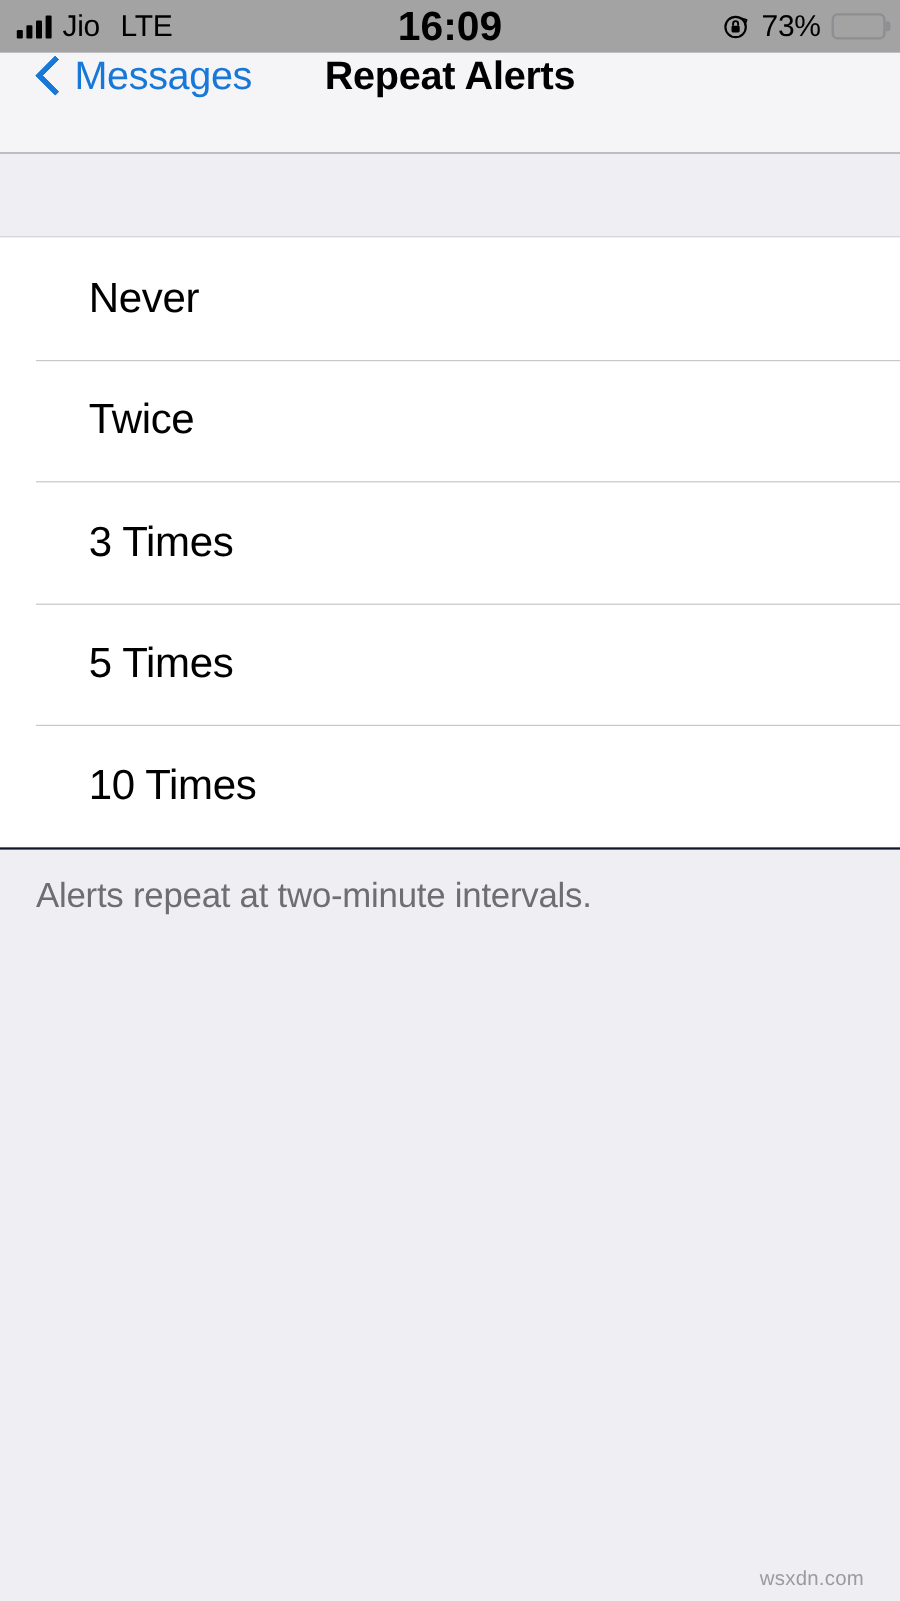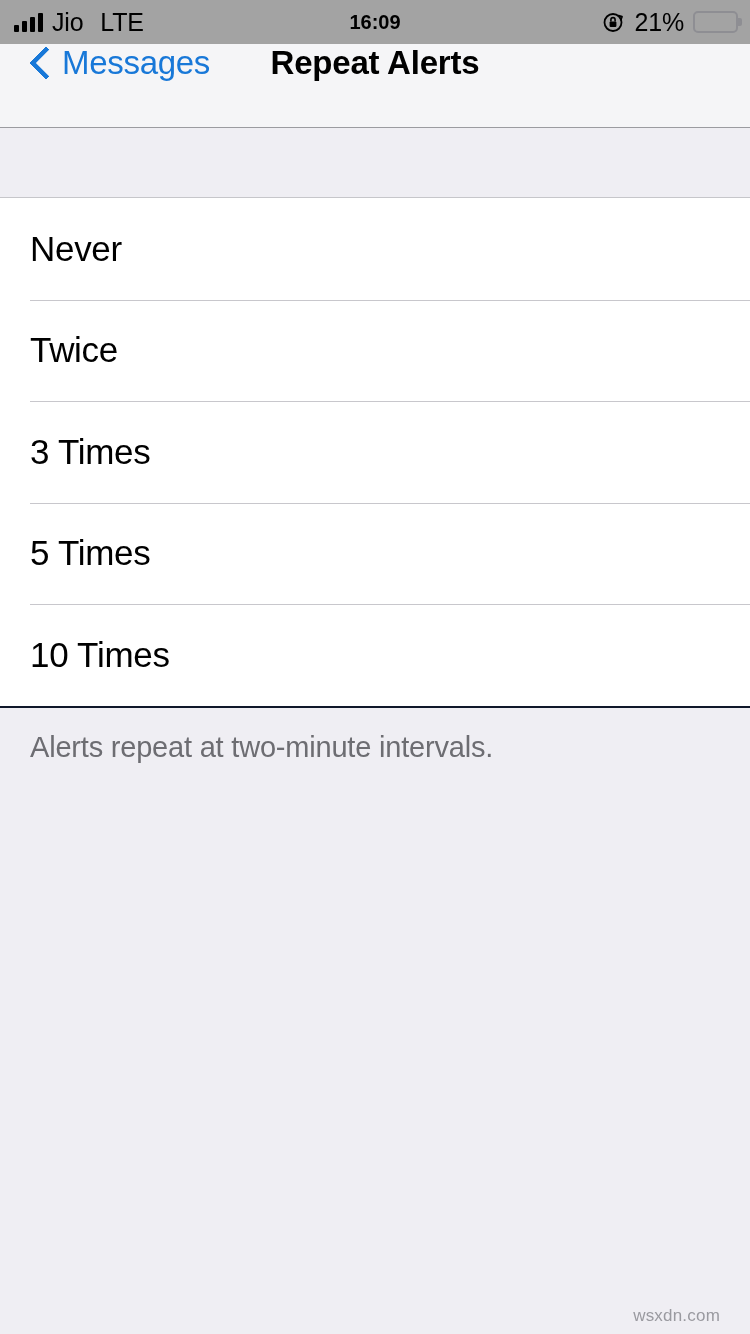--- a/index.html
+++ b/index.html
@@ -54,21 +54,21 @@
   .signal-bars i:nth-child(3){ height:15px; }
   .signal-bars i:nth-child(4){ height:19px; }
 
   #carrier-name { font-size:25px; }
   #network-type { font-size:25px; margin-left:8px; }
 
   #status-time {
     position:absolute;
     left:0; right:0;
     text-align:center;
-    font-size:20px;
+    font-size:34px;
     font-weight:bold;
     letter-spacing:0px;
   }
 
   #status-right {
     position:absolute;
     right:12px;
     display:flex;
     align-items:center;
     gap:9px;
@@ -185,20 +185,21 @@
     left:30px; right:0; top:0;
     height:1px;
     background:#C8C7CC;
   }
 
   .option-label {
     font-size:35px;
     letter-spacing:-0.3px;
     color:#000;
     flex:1;
+    margin-left:44px;
   }
 
   .checkmark {
     width:34px; height:34px;
     position:relative;
     flex:none;
     margin-right:3px;
   }
   .checkmark::before {
     content:"";
@@ -256,21 +257,21 @@
 
   <div id="status-right">
     <span class="rotation-lock">
       <svg viewBox="0 0 24 24" width="24" height="24" aria-hidden="true">
         <circle cx="11" cy="12.5" r="8.5" fill="none" stroke="#000" stroke-width="1.8"></circle>
         <rect x="7.6" y="11.4" width="6.8" height="5.6" rx="1.1" fill="#000"></rect>
         <path d="M8.9 11.4 v-1.7 a2.1 2.1 0 0 1 4.2 0 v1.7" fill="none" stroke="#000" stroke-width="1.6"></path>
         <path d="M16.6 5.6 l3.4 1.0 l-1.2 3.2" fill="none" stroke="#000" stroke-width="1.8" stroke-linecap="round" stroke-linejoin="round"></path>
       </svg>
     </span>
-    <span id="battery-pct">21%</span>
+    <span id="battery-pct">73%</span>
     <span class="battery">
       <span class="fill" id="battery-fill" style="width: 73%;"></span>
     </span>
   </div>
 
 </div>
 
 <div id="nav-bar">
 
   <div id="back-button">

